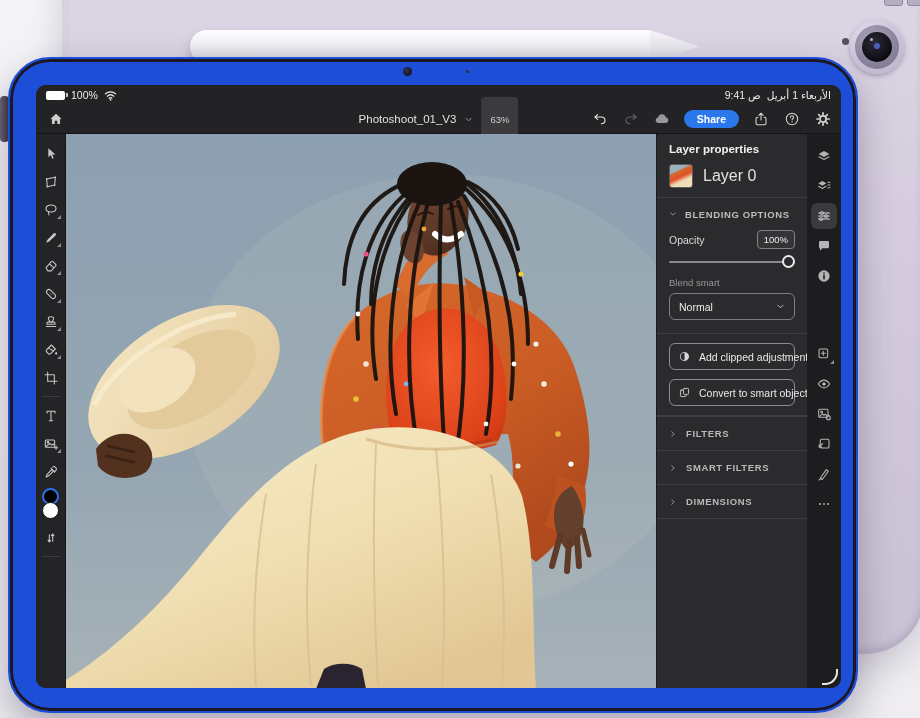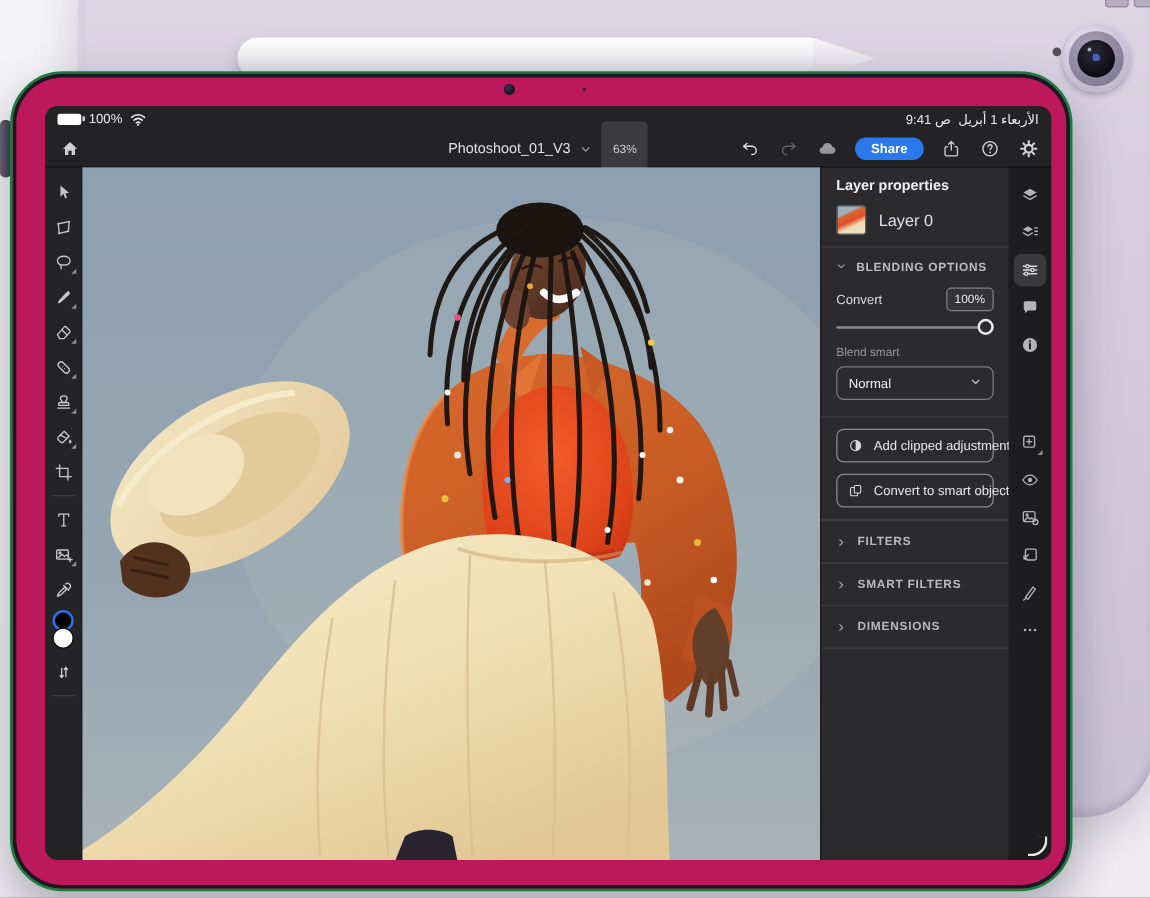--- a/index.html
+++ b/index.html
@@ -27,21 +27,21 @@
     background:linear-gradient(180deg,#fdfcfe 0%,#f3f2f5 38%,#dddbe2 78%,#c8c6cf 100%);
     box-shadow:0 7px 12px rgba(70,60,95,.30)}
   .pencil-tip{position:absolute;left:460px;top:0;width:50px;height:33px;
     background:linear-gradient(180deg,#f6f5f8 0%,#e6e4ea 55%,#cbc9d2 100%);
     clip-path:polygon(0 0,100% 50%,0 100%)}
 
   .side-btn{position:absolute;left:0;top:96px;width:9px;height:46px;border-radius:4px;
     background:linear-gradient(90deg,#6c6377,#39323f);z-index:2}
 
   .ipad-front{position:absolute;left:8px;top:57px;width:850px;height:656px;border-radius:42px;
-    background:#be185d;border:2px solid #15803d;box-sizing:border-box;z-index:4;
+    background:#1d4ed8;border:2px solid #1d4ed8;box-sizing:border-box;z-index:4;
     box-shadow:0 16px 36px rgba(50,40,70,.35), inset 0 0 0 3px #1c1722}
   .front-cam{position:absolute;left:393px;top:8px;width:9px;height:9px;border-radius:50%;
     background:radial-gradient(circle at 38% 35%,#33334a,#07070c)}
   .front-mic{position:absolute;left:456px;top:11px;width:3px;height:3px;border-radius:50%;background:#2b2b33}
 
   
   .screen{position:absolute;left:26px;top:26px;width:805px;height:603px;border-radius:10px;
     overflow:hidden;background:#1e1e20;color:#e8e8ea}
   .statusbar{height:20px;background:#232325;display:flex;align-items:center;
     justify-content:space-between;padding:0 10px;font-size:10.5px;color:#ececee}
@@ -84,21 +84,21 @@
   .canvas{width:590px;position:relative;background:#8fa2b1}
   .canvas svg{display:block}
 
   
   .props{width:151px;background:#2b2b2d;border-left:1px solid #1a1a1c;box-sizing:border-box;
     padding:9px 12px 0;font-size:10.5px}
   .props-title{font-size:11.5px;font-weight:700;color:#f0f0f2;margin-bottom:9px}
   .layer-row{display:flex;align-items:center;gap:10px;margin-bottom:9px}
   .layer-thumb{width:22px;height:22px;border-radius:3px;border:1px solid #5c5c60;
     background:linear-gradient(155deg,#9db0be 0%,#9db0be 26%,#d4682e 33%,#e14f28 52%,#eedcb4 68%,#f0e2bd 100%)}
-  .layer-name{font-size:13px;color:#e2e2e4}
+  .layer-name{font-size:16px;color:#e2e2e4}
   .sec-div{height:1px;background:#3e3e41;margin:0 -12px}
   .blend-head{display:flex;gap:8px;align-items:center;padding:11px 0 9px;font-size:9.5px;
     letter-spacing:.6px;color:#bdbdbf;font-weight:700}
   .blend-head svg,.sec-row svg{width:8px;height:8px;color:#a6a6a8;flex:none}
   .op-row{display:flex;justify-content:space-between;align-items:center;margin:1px 0 6px}
   .op-label{color:#dadadc}
   .op-val{border:1px solid #818185;background:#343437;border-radius:4px;padding:3px 6px;font-size:9.5px;color:#ededef}
   .slider{position:relative;height:14px;margin-bottom:8px}
   .track{position:absolute;left:0;right:0;top:6px;height:2px;background:#8a8a8e;border-radius:1px}
   .knob{position:absolute;right:0;top:0;width:13px;height:13px;border-radius:50%;
@@ -470,21 +470,21 @@
         <div class="sec-div"></div>
 
         <div class="blend-head">
           <span id="blend-chev"><svg viewBox="0 0 24 24" fill="none" stroke="currentColor" stroke-width="3" stroke-linecap="round" stroke-linejoin="round" width="9" height="9">
                 <path d="M5 8.5 L12 15.5 L19 8.5" stroke-width="2.6"></path>
               </svg></span>
           <span>BLENDING OPTIONS</span>
         </div>
 
         <div class="op-row">
-          <span class="op-label">Convert</span>
+          <span class="op-label">Opacity</span>
           <span class="op-val">100%</span>
         </div>
         <div class="slider">
           <div class="track"></div>
           <div class="knob"></div>
         </div>
 
         <div class="blend-label">Blend smart</div>
         <div class="select">
           <span>Normal</span>

